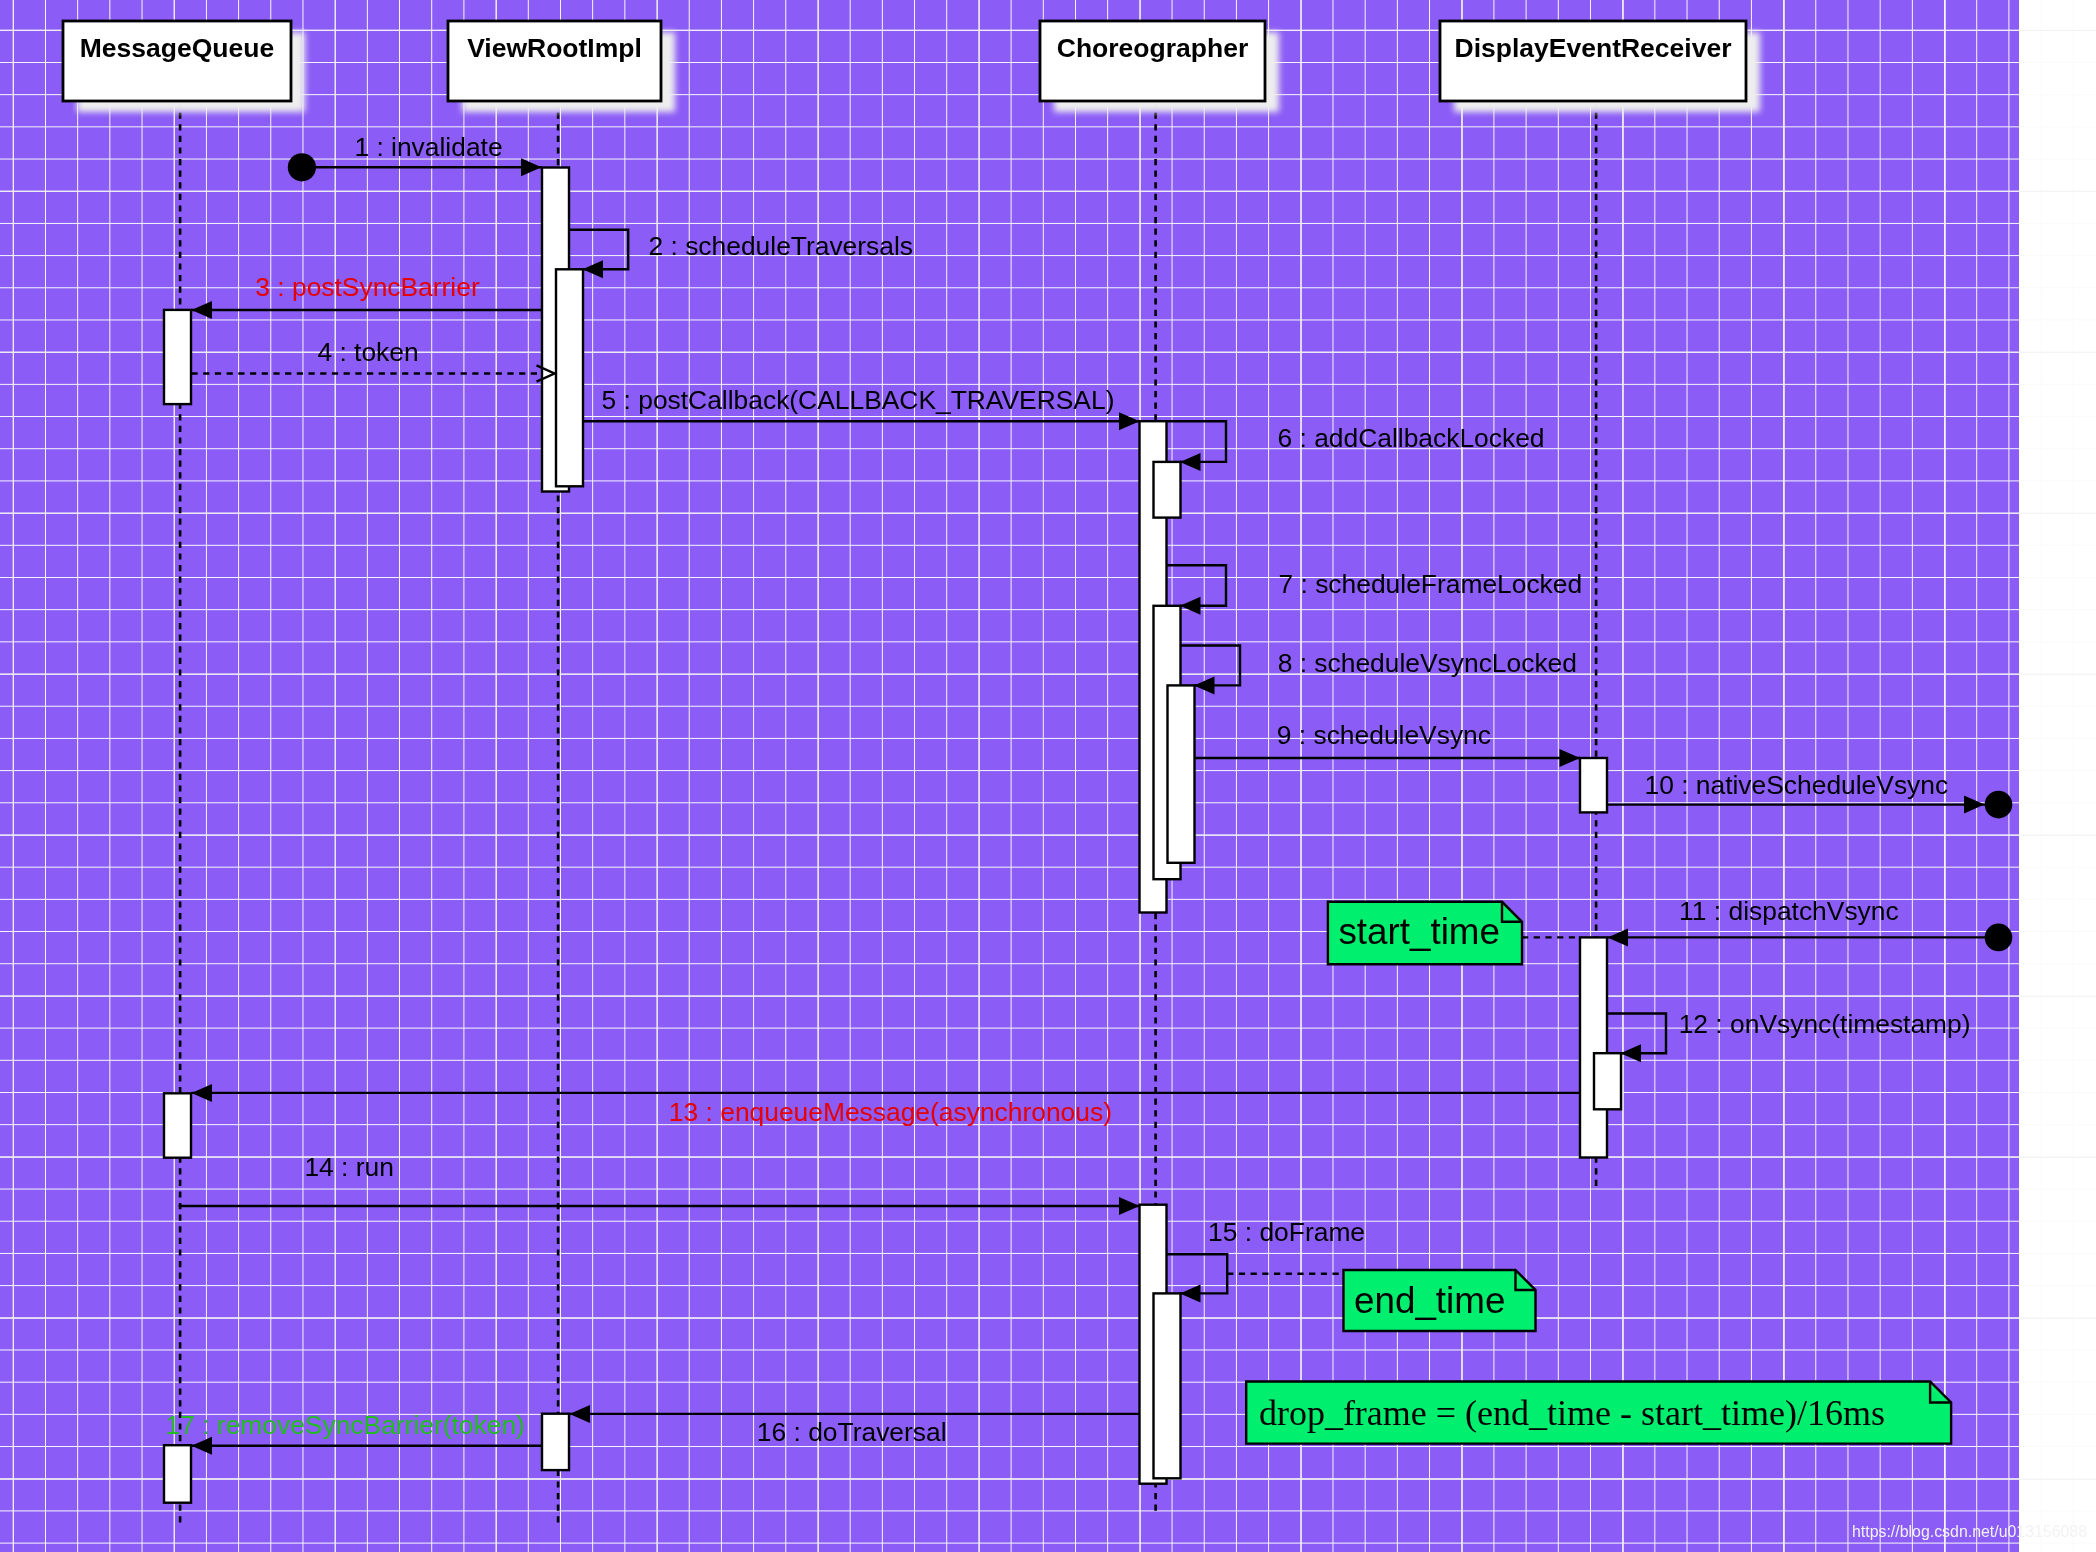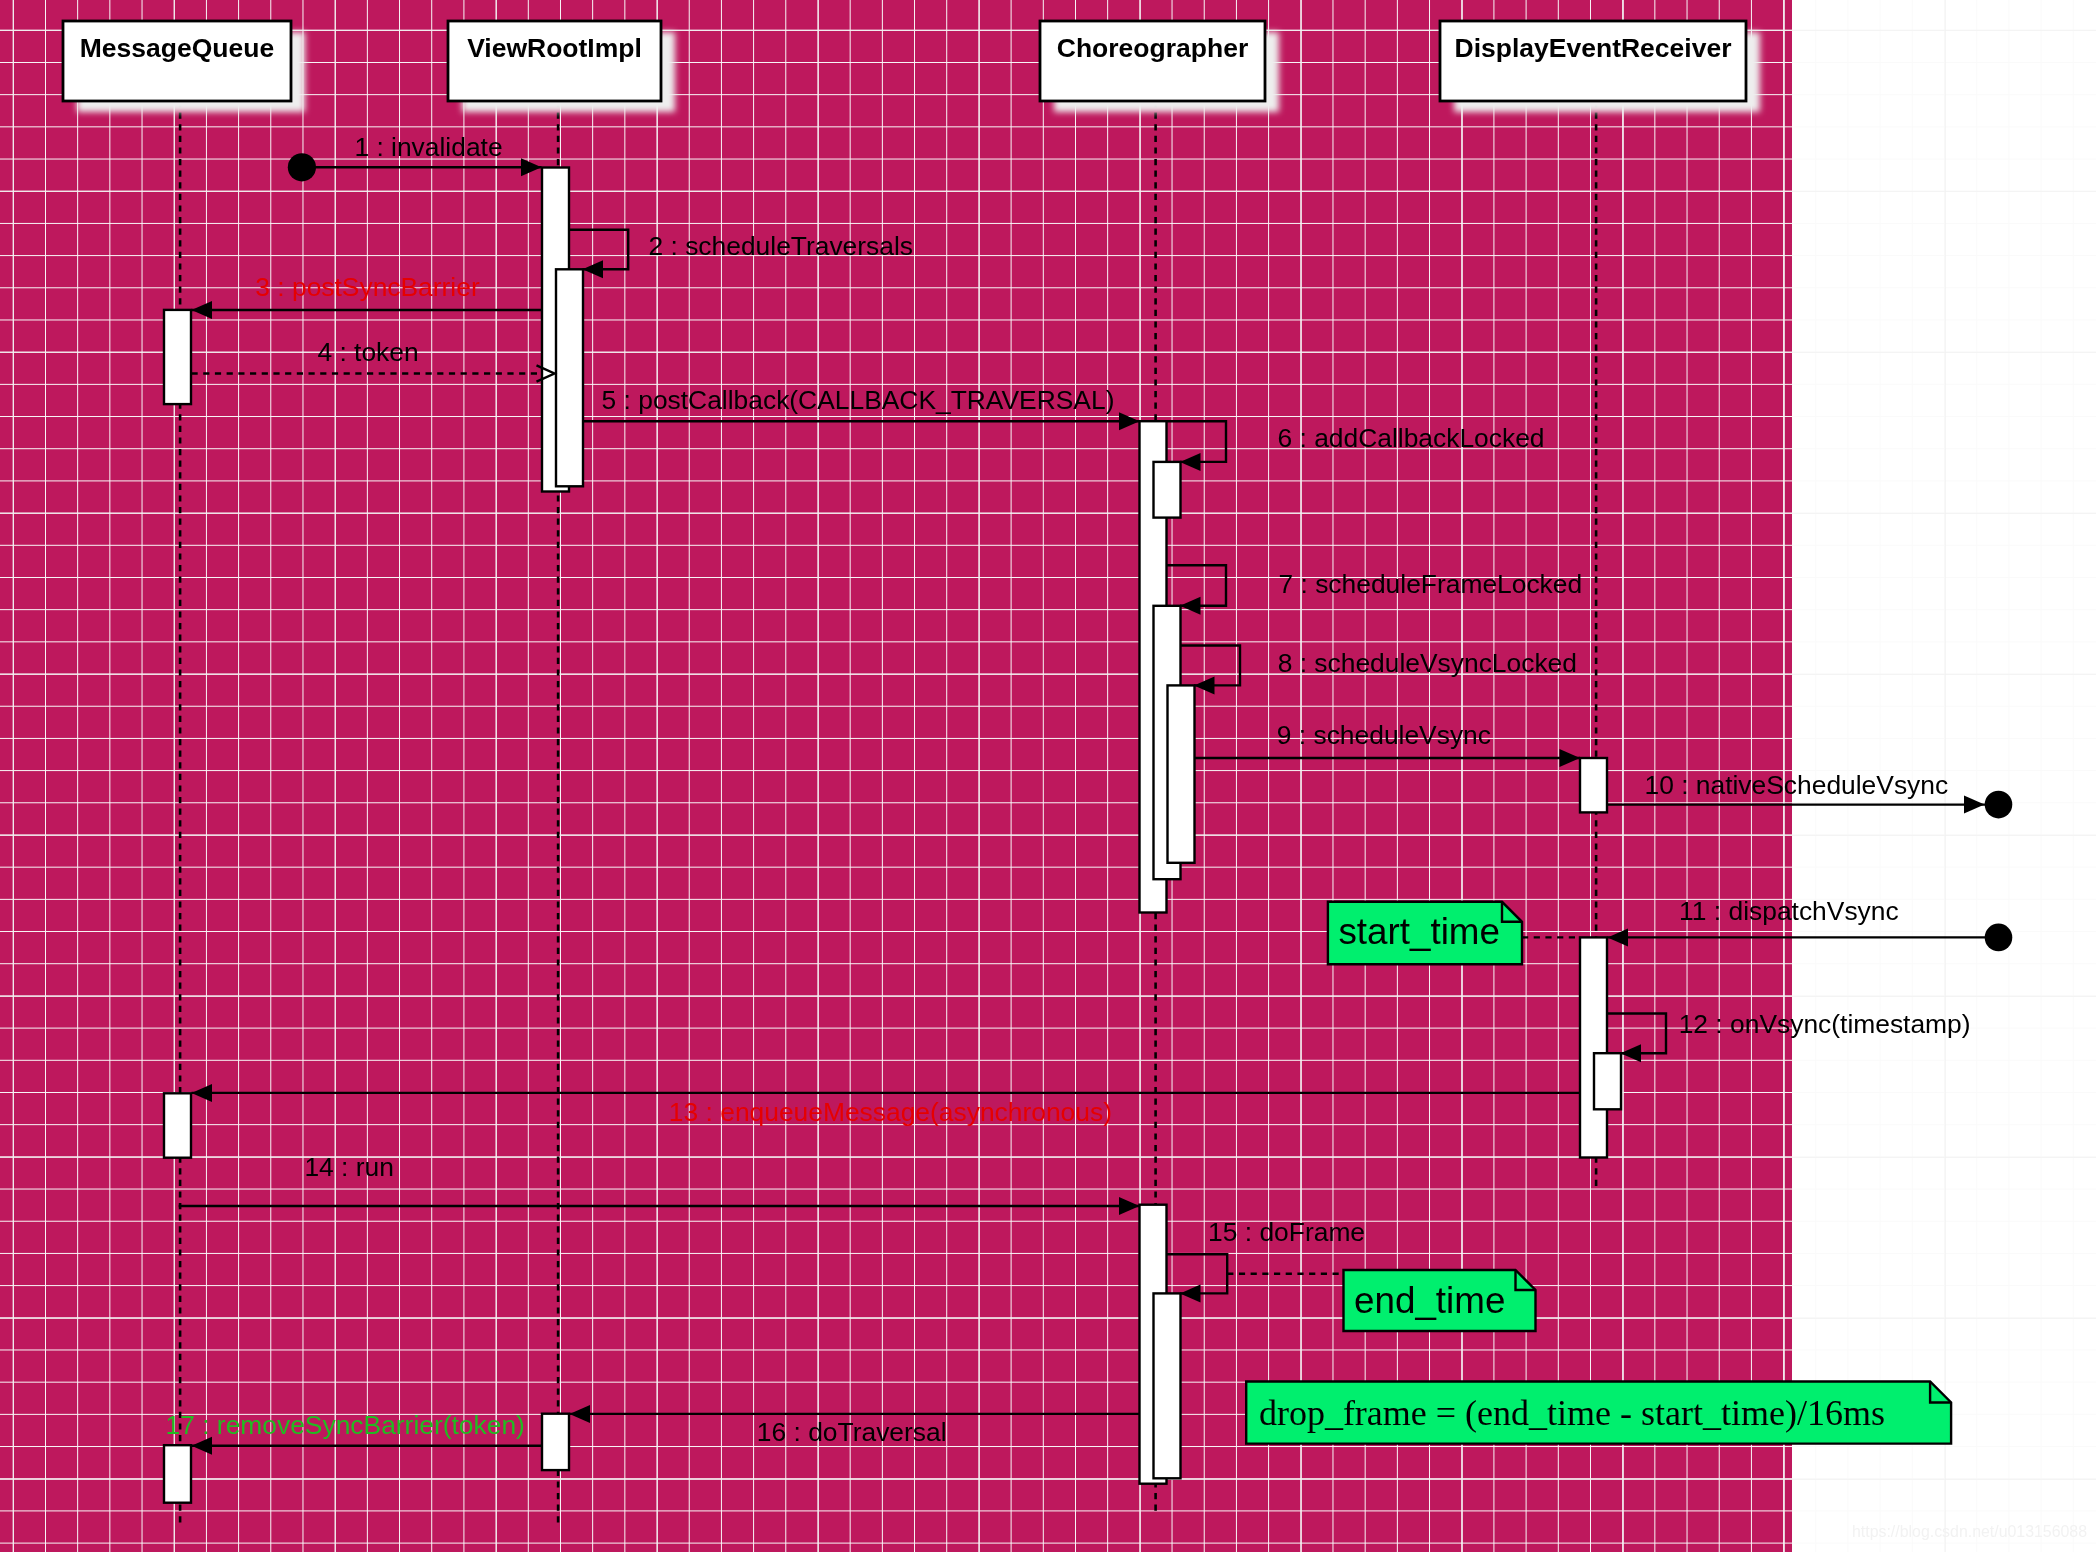--- a/index.html
+++ b/index.html
@@ -1,18 +1,18 @@
 <!DOCTYPE html>
 <html><head>
 <meta charset="utf-8">
 <title>Sequence Diagram</title>
 <style>
   html,body{margin:0;padding:0;background:#fff;}
   body{width:2096px;height:1552px;overflow:hidden;font-family:"Liberation Sans",sans-serif;}
-  #stage{position:relative;width:1792px;height:1552px;background:#be185d;}
+  #stage{position:relative;width:2019px;height:1552px;background:#8b5cf6;}
   .grid{position:absolute;left:0;top:0;width:2096px;height:1552px;
     background-image:
       linear-gradient(to right, #f2f2f2 1px, transparent 1px),
       linear-gradient(to bottom, #f2f2f2 1px, transparent 1px),
       linear-gradient(to right, #fafafa 1px, transparent 1px),
       linear-gradient(to bottom, #fafafa 1px, transparent 1px);
     background-size: 161px 161px, 161px 161px, 32.2px 32.2px, 32.2px 32.2px;
     background-position: 12.8px 29.8px, 12.8px 29.8px, 12.8px 29.8px, 12.8px 29.8px;
   }
   svg#diagram{position:absolute;left:0;top:0;}

